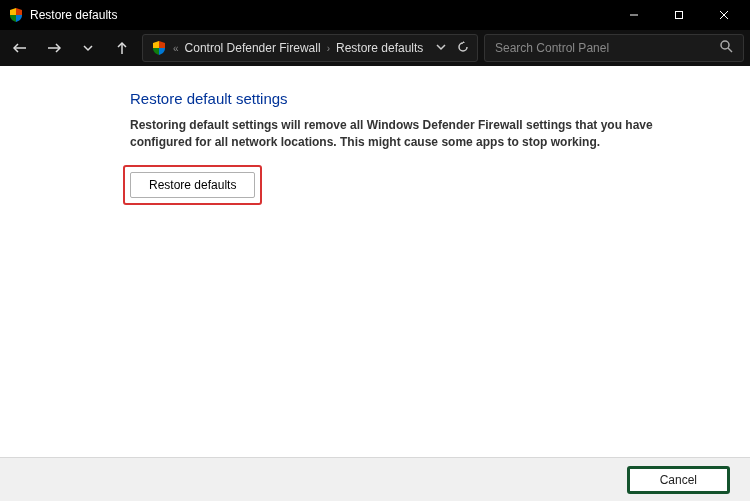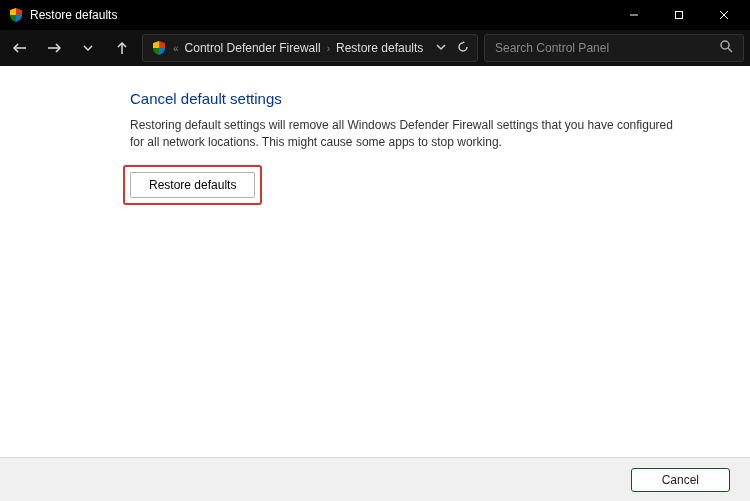--- a/index.html
+++ b/index.html
@@ -93,20 +93,21 @@
       font-size:15px;
       font-weight:400;
       margin-bottom:10px;
     }
     .page-desc {
       font-size:12px;
       color:#333;
       line-height:1.45;
       margin-bottom:20px;
       max-width:560px;
+      font-weight:bold;
     }
     .restore-btn {
       position:relative;
       display:inline-block;
     }
     .restore-btn button {
       background:#fff;
       border:1px solid #b0b0b0;
       padding:5px 18px;
       font-size:12px;
@@ -126,21 +127,21 @@
       height: 44px;
       background:#f0f0f0;
       border-top:1px solid #d8d8d8;
       display:flex;
       align-items:center;
       justify-content:flex-end;
       padding:0 20px;
     }
     .footer button {
       background:#fff;
-      border:1px solid #14532d;
+      border:3px solid #14532d;
       color:#222;
       font-size:12px;
       padding:4px 30px;
       border-radius:3px;
       font-family:inherit;
       cursor:pointer;
     }
     .shield-svg .g1{fill:#d83b01}
     .shield-svg .g2{fill:#ffb900}
     .shield-svg .g3{fill:#107c10}
@@ -237,21 +238,21 @@
     <span class="mag">
       <svg viewBox="0 0 13 13">
           <circle cx="5" cy="5" r="4"></circle>
           <line x1="8" y1="8" x2="12" y2="12"></line>
         </svg>
     </span>
   </div>
 </div>
 
 <div class="content">
-  <div class="page-heading">Cancel default settings</div>
+  <div class="page-heading">Restore default settings</div>
   <div class="page-desc">Restoring default settings will remove all Windows Defender Firewall settings that you have configured for all network locations. This might cause some apps to stop working.</div>
   <div class="restore-btn">
     <button>Restore defaults</button>
     <div class="highlight-box"></div>
   </div>
 </div>
 
 <div class="footer">
   <button>Cancel</button>
 </div>

